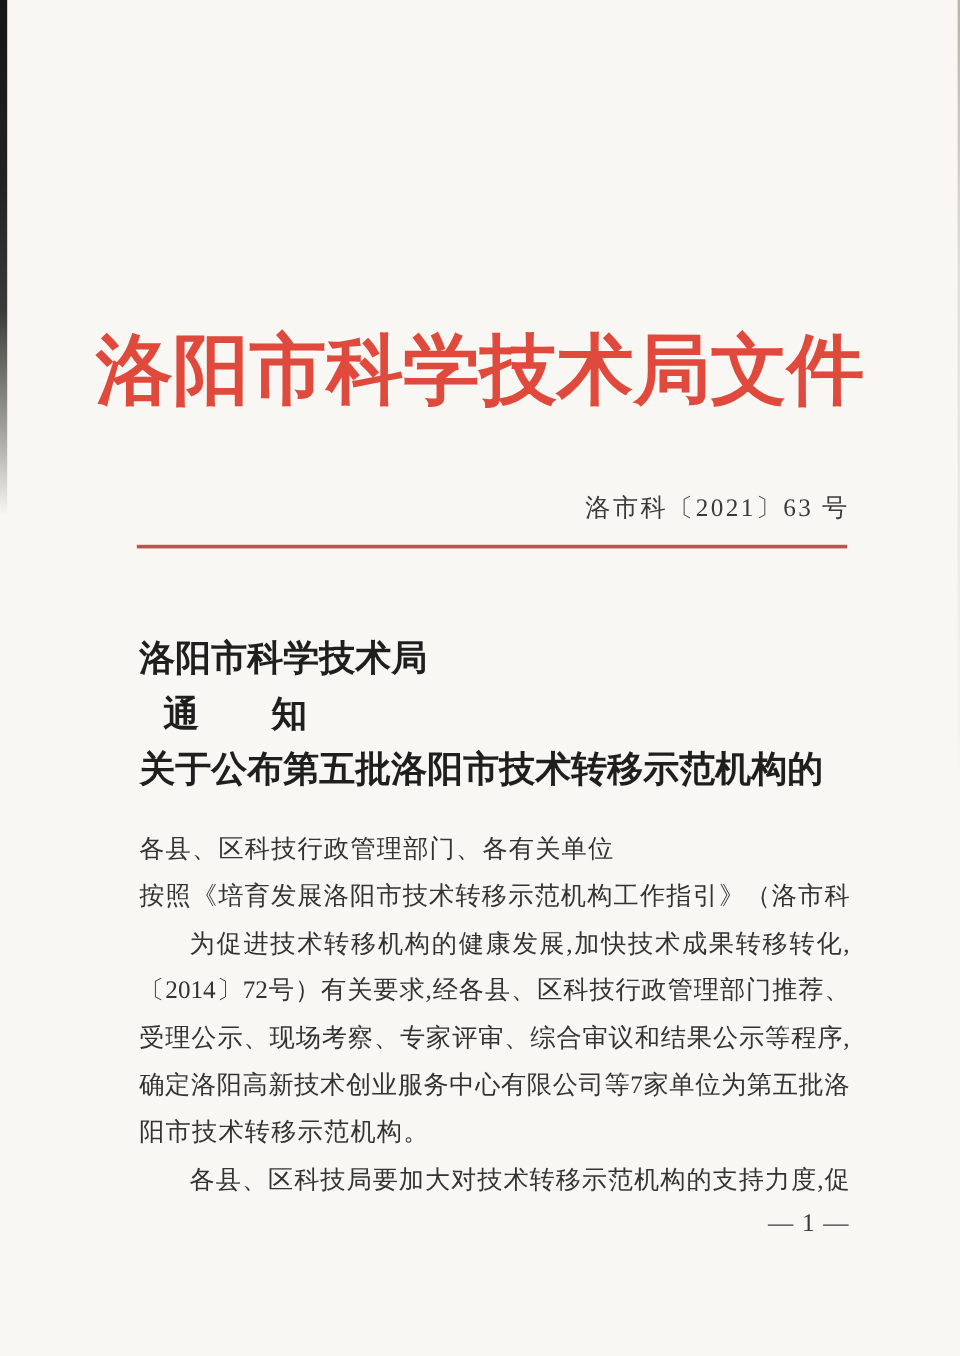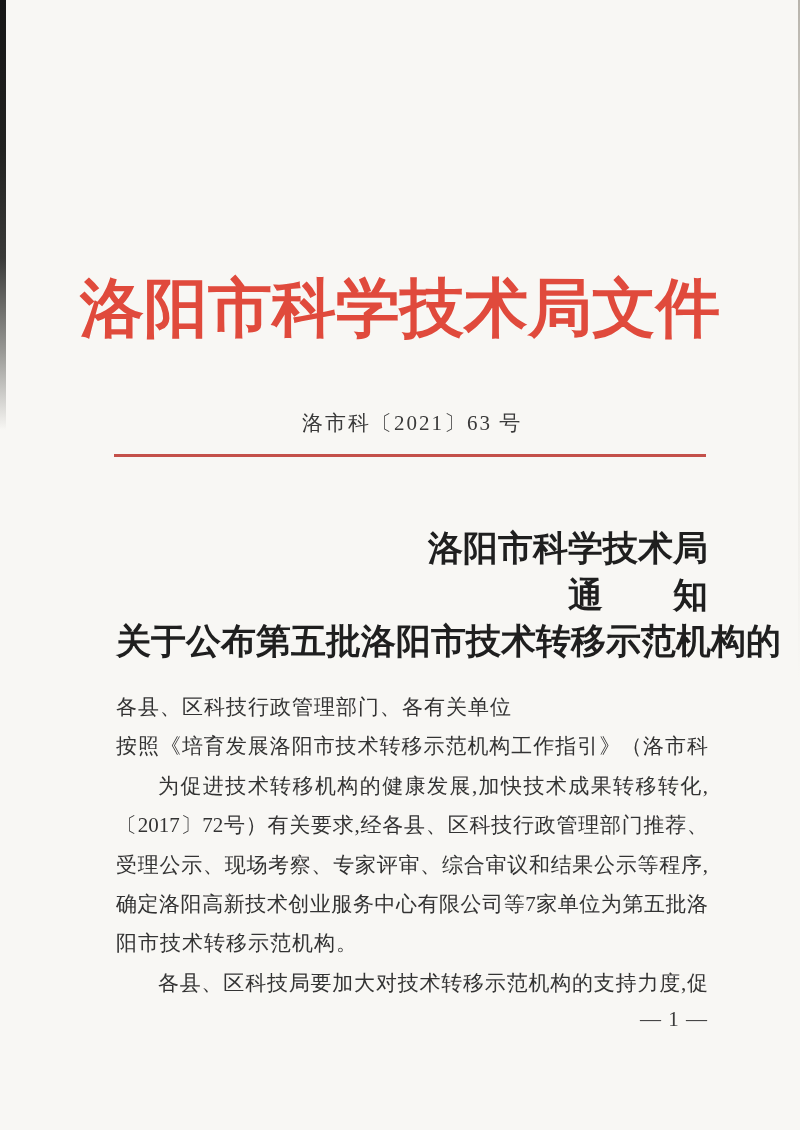--- a/index.html
+++ b/index.html
@@ -32,31 +32,31 @@
   .red-header {
     position: absolute; top: 266px; left: 0; width: 100%; height: 86px;
     line-height: 86px; text-align: center;
     font-size: 64px; font-weight: bold;
     color: var(--header-red, #e04a3c);
     letter-spacing: 0;
     white-space: nowrap;
   }
   .doc-number {
     position: absolute; top: 408px; left: 116px; width: 592px;
-    text-align: center; font-size: 21px; line-height: 30px;
+    text-align: right; font-size: 21px; line-height: 30px;
     letter-spacing: 2px; color: #3a3a3a;
   }
   .red-rule {
     position: absolute; top: 454px; left: 114px; width: 592px; height: 3px;
     background: var(--rule-red, #c4504a);
   }
   .title-block {
     position: absolute; top: 526px; left: 116px; width: 592px;
-    text-align: right; color: var(--title-text, #1f1f1f);
-    font-weight: bold; font-size: 35px;
+    text-align: left; color: var(--title-text, #1f1f1f);
+    font-weight: bold; font-size: 30px;
   }
   .title-block .t { line-height: 46.5px; white-space: nowrap; }
   .title-block .t3 { padding-left: 20px; }
   .body {
     position: absolute; top: 688px; left: 116px; width: 592px;
     color: var(--body-text, #333333);
     font-size: 21px;
   }
   .line {
     height: 39.4px; line-height: 39.4px;
@@ -93,21 +93,21 @@
     <div class="t t1">洛阳市科学技术局</div>
     <div class="t t3">通　　知</div>
     <div class="t t2">关于公布第五批洛阳市技术转移示范机构的</div>
   </div>
 
   <div class="body">
     <div class="line nofill">各县、区科技行政管理部门、各有关单位</div>
     <div id="body-lines">
         <div class="line fill">按照《培育发展洛阳市技术转移示范机构工作指引》（洛市科</div>
         <div class="line fill indent">为促进技术转移机构的健康发展,加快技术成果转移转化,</div>
-        <div class="line fill">〔2017〕72号）有关要求,经各县、区科技行政管理部门推荐、</div>
+        <div class="line fill">〔2014〕72号）有关要求,经各县、区科技行政管理部门推荐、</div>
         <div class="line fill">受理公示、现场考察、专家评审、综合审议和结果公示等程序,</div>
         <div class="line fill">确定洛阳高新技术创业服务中心有限公司等7家单位为第五批洛</div>
         <div class="line nofill">阳市技术转移示范机构。</div>
         <div class="line fill indent">各县、区科技局要加大对技术转移示范机构的支持力度,促</div>
       </div>
   </div>
 
   <div class="page-number">— 1 —</div>
 </div>
 

